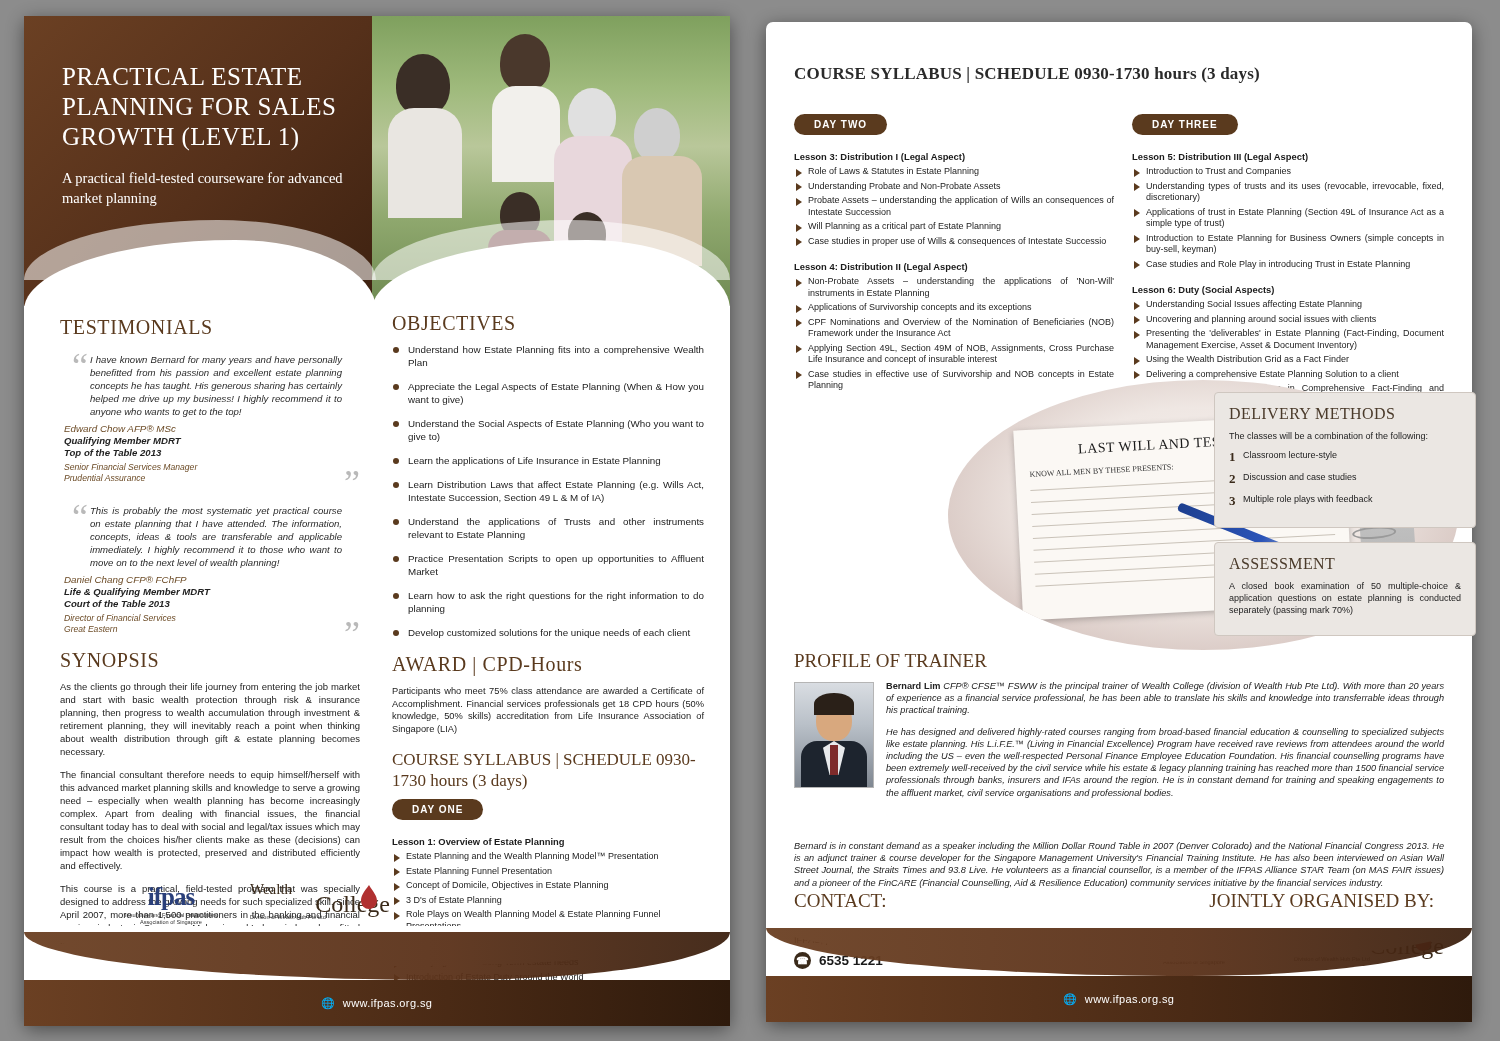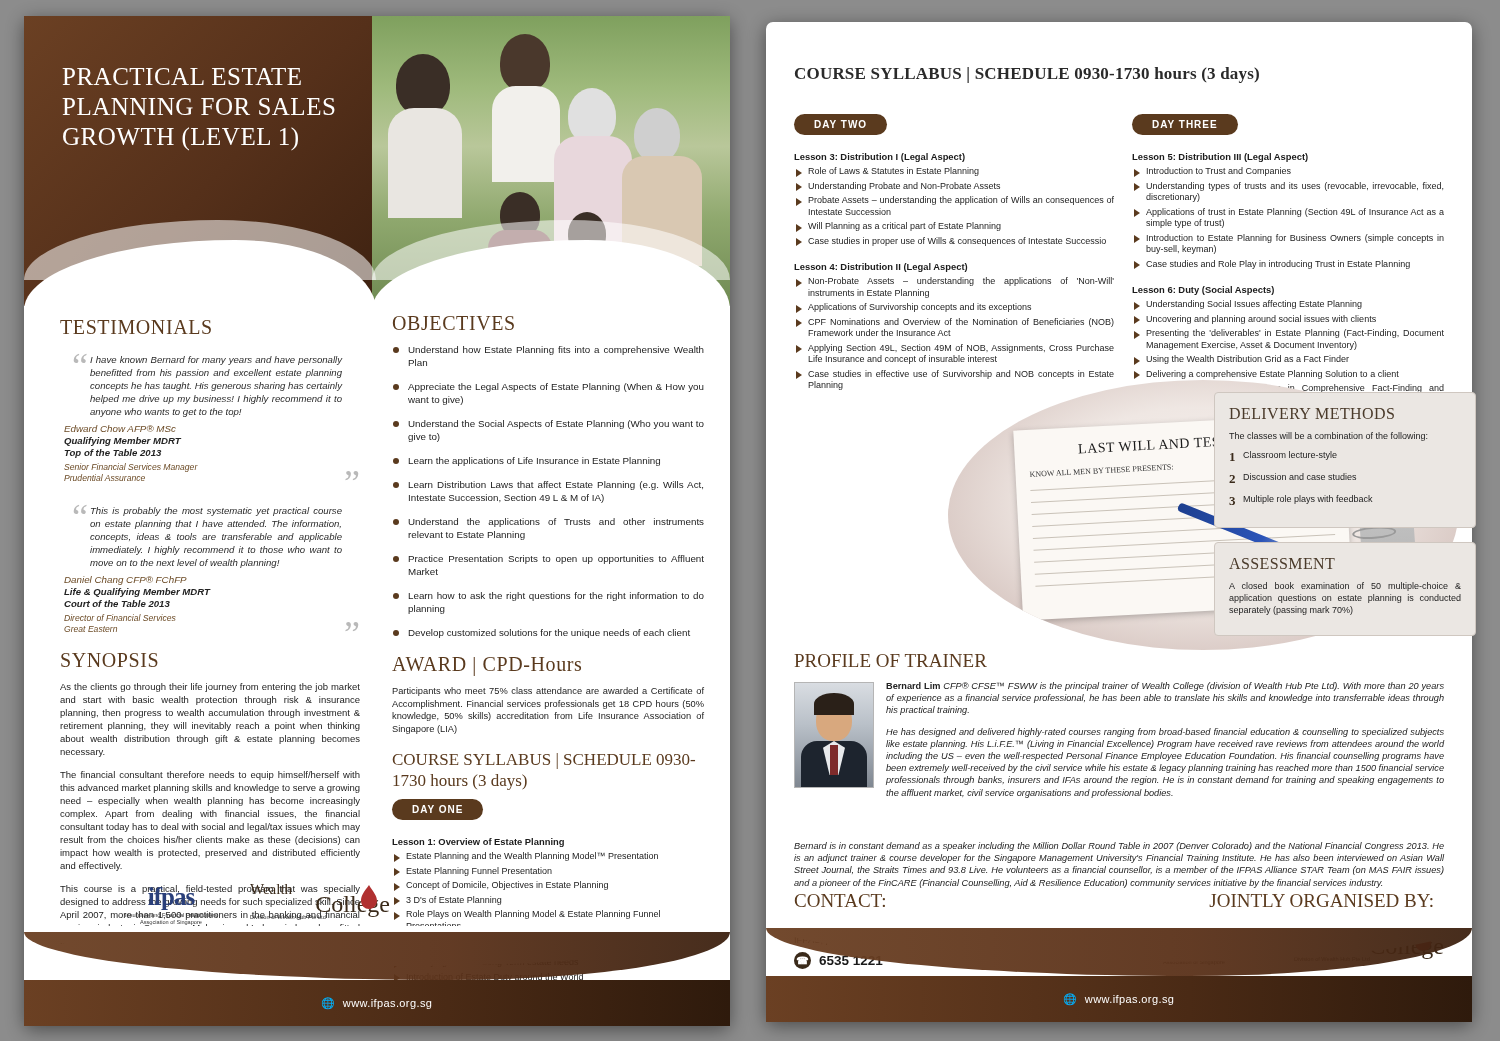--- a/index.html
+++ b/index.html
@@ -248,20 +248,21 @@
       <div class="ph-person" style="left:128px;top:176px;width:40px;height:46px;background:#3a2e26;"></div>
       <div class="ph-person" style="left:116px;top:214px;width:64px;height:76px;background:#7a4d4d;border-radius:18px 18px 0 0;"></div>
       <div class="ph-person" style="left:196px;top:196px;width:38px;height:44px;background:#3a2e26;"></div>
       <div class="ph-person" style="left:186px;top:232px;width:60px;height:60px;background:#d2a7ab;border-radius:18px 18px 0 0;"></div>
       <div class="hdr-wave2"></div>
       <div class="hdr-wave"></div>
     </div>
     <div class="hdr-wave2" style="left:0;width:352px;"></div>
     <div class="hdr-wave" style="left:0;width:352px;"></div>
     <div class="title-main">PRACTICAL ESTATE PLANNING FOR SALES GROWTH (LEVEL 1)</div>
+    <div class="title-sub">A practical field-tested courseware for advanced market planning</div>
   </div>
 
   <div class="col-l">
     <h2 class="sec">TESTIMONIALS</h2>
 
     <div class="quote-blk">
       <span class="qmark qm-open">“</span>
       <div class="qtext">I have known Bernard for many years and have personally benefitted from his passion and excellent estate planning concepts he has taught. His generous sharing has certainly helped me drive up my business! I highly recommend it to anyone who wants to get to the top!</div>
       <span class="qmark qm-close">”</span>
       <div class="qname">Edward Chow AFP® MSc</div>

